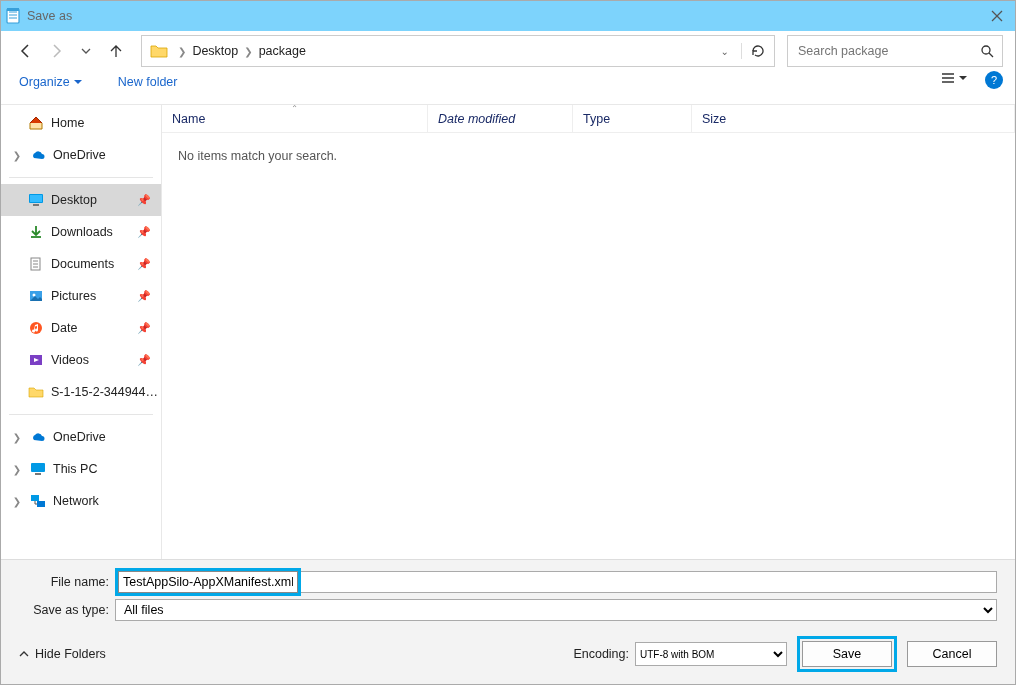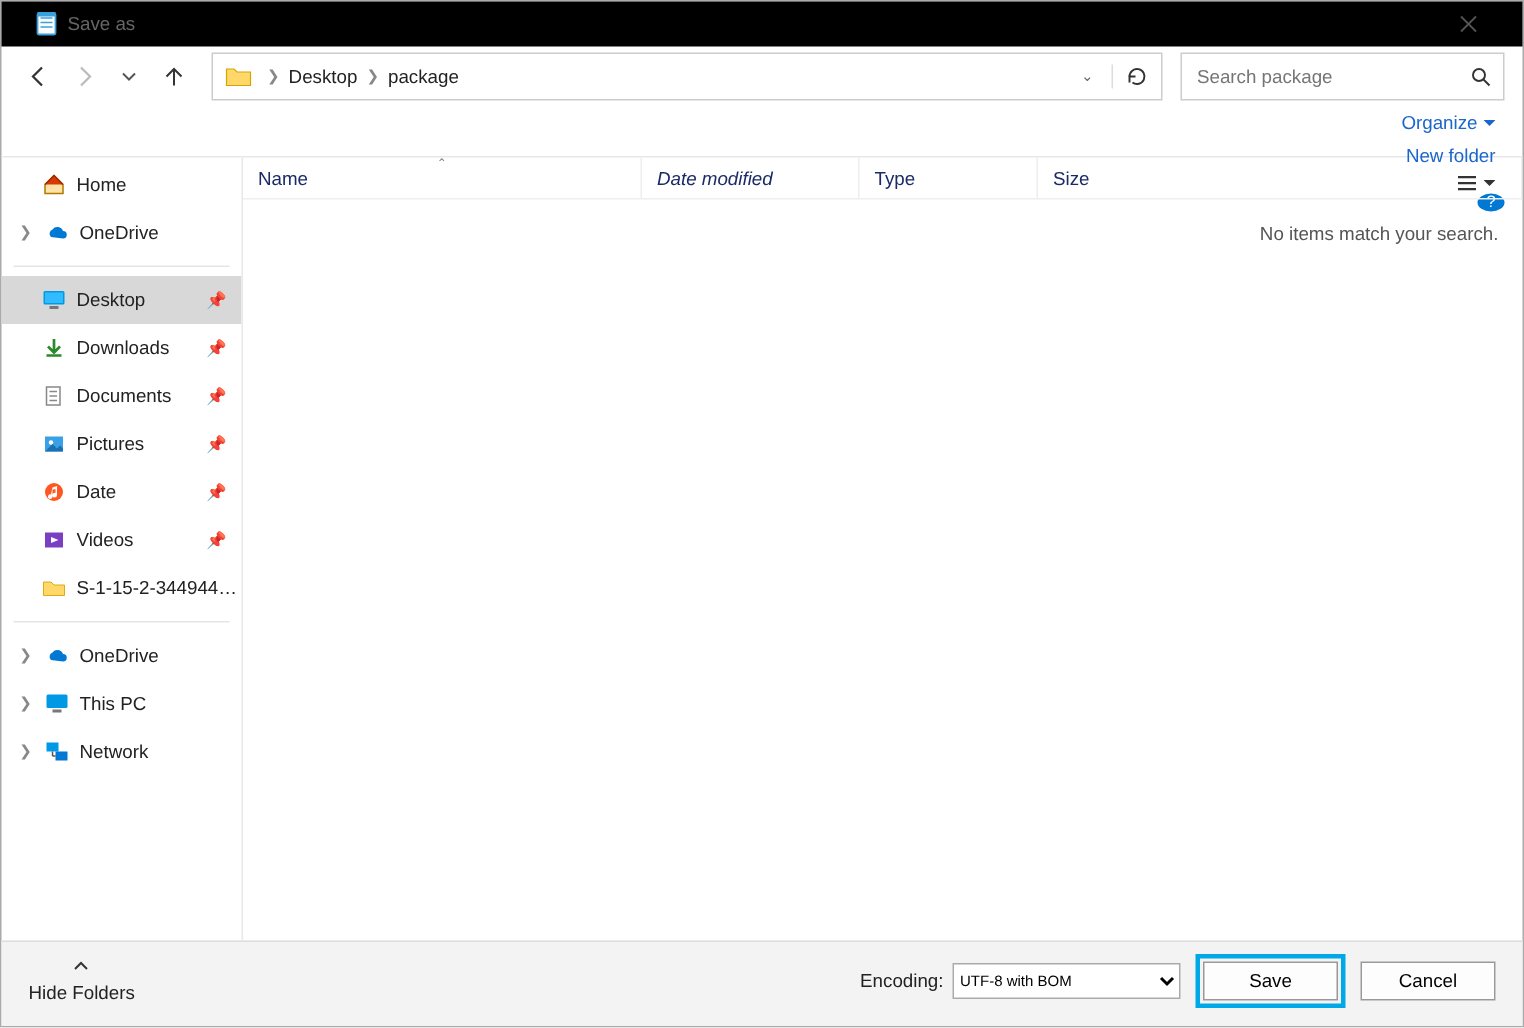--- a/index.html
+++ b/index.html
@@ -1,20 +1,20 @@
 <!DOCTYPE html>
 <html><head>
 <meta charset="utf-8">
 <style>
   * { box-sizing: border-box; }
   html, body { margin:0; padding:0; font-family: "Segoe UI", Arial, sans-serif; font-size:12.5px; color:#222; background:#fff; }
   .window { width:1016px; height:685px; border:1px solid #aaa; display:flex; flex-direction:column; background:#fff; position:relative; }
 
   
-  .titlebar { height:30px; display:flex; align-items:center; padding:0 22px; background:#000000; color:#555; }
+  .titlebar { height:30px; display:flex; align-items:center; padding:0 4px; background:#7dd3fc; color:#555; }
   .titlebar .title-icon { width:16px; height:16px; margin-right:6px; display:flex; align-items:center; justify-content:center; }
   .titlebar .title-text { color:#666; }
   .titlebar .spacer { flex:1; }
   .titlebar .close { font-size:16px; color:#555; padding:0 8px; cursor:pointer; }
 
   
   .navrow { height:40px; display:flex; align-items:center; padding:6px 12px; gap:4px; }
   .navbtn { width:26px; height:26px; display:flex; align-items:center; justify-content:center; color:#555; cursor:pointer; }
   .navbtn.disabled { color:#aaa; }
   .addressbar { flex:1; height:32px; border:1px solid #ccc; display:flex; align-items:center; padding:0 8px; margin:0 8px; background:#fff; }
@@ -22,21 +22,21 @@
   .addressbar .crumb { padding:0 4px; }
   .addressbar .sep { color:#888; padding:0 2px; font-size:10px; }
   .addressbar .spacer { flex:1; }
   .addressbar .dropchev { color:#666; padding:0 6px; font-size:10px; }
   .addressbar .refresh { color:#555; padding-left:8px; border-left:1px solid #ddd; margin-left:6px; font-size:14px; }
   .searchbox { width:216px; height:32px; border:1px solid #ccc; display:flex; align-items:center; padding:0 8px; background:#fff; }
   .searchbox input { border:none; outline:none; flex:1; font-size:12.5px; }
   .searchbox .mag { color:#555; }
 
   
-  .toolbar { height:34px; border-bottom:1px solid #e8e8e8; display:flex; align-items:flex-end; padding:0 12px;flex-direction:column; }
+  .toolbar { height:34px; border-bottom:1px solid #e8e8e8; display:flex; align-items:flex-start; padding:0 12px; }
   .toolbar .organize, .toolbar .newfolder { color:#1a66cc; cursor:pointer; padding:4px 6px; display:flex; align-items:center; gap:4px; }
   .toolbar .newfolder { margin-left:24px; }
   .toolbar .spacer { flex:1; }
   .toolbar .viewbtn { color:#333; display:flex; align-items:center; gap:4px; padding:0 6px; cursor:pointer; }
   .toolbar .help { width:18px; height:18px; border-radius:50%; background:#0078d4; color:#fff; display:flex; align-items:center; justify-content:center; font-size:11px; margin-left:12px; cursor:pointer; }
 
   
   .main { flex:1; display:flex; overflow:hidden; }
   .sidebar { width:161px; border-right:1px solid #e8e8e8; overflow-y:auto; padding-top:2px; }
   .side-item { height:32px; display:flex; align-items:center; padding-left:10px; gap:6px; cursor:pointer; position:relative; }
@@ -49,34 +49,34 @@
   .side-indent { padding-left:26px; }
 
   .filelist { flex:1; display:flex; flex-direction:column; }
   .columns { height:28px; display:flex; align-items:center; border-bottom:1px solid #eee; color:#1a2a66; }
   .columns .col { padding:0 10px; border-right:1px solid #eee; height:100%; display:flex; align-items:center; cursor:pointer; position:relative; }
   .col.name { flex:0 0 266px; }
   .col.date { flex:0 0 145px;font-style:italic; }
   .col.type { flex:0 0 119px; }
   .col.size { flex:1; }
   .sort-indicator { position:absolute; top:-1px; left:50%; transform:translateX(-50%); font-size:8px; color:#888; }
-  .empty-msg { text-align:right; color:#555; padding:16px; }
+  .empty-msg { text-align:left; color:#555; padding:16px; }
 
   
   .bottom { background:#f3f3f3; border-top:1px solid #ddd; }
   .form-rows { padding:8px 18px 4px 18px; }
   .form-row { display:flex; align-items:center; height:28px; }
   .form-row .lbl { width:96px; text-align:right; padding-right:6px; }
   .form-row .field { flex:1; }
   .form-row input.combo, .form-row select.combo { width:100%; height:22px; border:1px solid #aaa; background:#fff; padding:0 4px; font-size:12.5px; font-family:inherit; }
   .highlight-filename { border:3px solid #00a8e8; padding:0; display:flex; }
   .highlight-filename input { border:1px solid #888; background:#fff; height:22px; padding:0 4px; width:180px; font-size:12.5px; font-family:inherit; }
 
   .actions { display:flex; align-items:center; padding:8px 18px 12px 18px; }
-  .actions .hidefolders { display:flex; align-items:center; gap:6px; cursor:pointer;flex-direction:column; }
+  .actions .hidefolders { display:flex; align-items:center; gap:6px; cursor:pointer; }
   .actions .spacer { flex:1; }
   .actions .enc-label { margin-right:6px; }
   .actions select.enc { width:152px; height:24px; border:1px solid #aaa; background:#fff; font-family:inherit; font-size:10px; margin-right:10px; }
   .btn { width:90px; height:26px; border:1px solid #999; background:#fdfdfd; cursor:pointer; font-family:inherit; font-size:12.5px; }
   .highlight-save { border:3px solid #00a8e8; padding:2px; display:inline-flex; margin-right:10px; }
 
   svg { display:block; }
 </style>
 </head>
 <body>
@@ -314,20 +314,39 @@
         </div>
         <div class="col date">Date modified</div>
         <div class="col type">Type</div>
         <div class="col size">Size</div>
       </div>
       <div class="empty-msg">No items match your search.</div>
     </div>
   </div>
 
   <div class="bottom">
+    <div class="form-rows">
+      <div class="form-row">
+        <span class="lbl">File name:</span>
+        <span class="highlight-filename">
+          <input type="text" value="TestAppSilo-AppXManifest.xml" style="">
+        </span>
+        <span class="field">
+          <input class="combo" type="text" style="border-left: none;">
+        </span>
+      </div>
+      <div class="form-row">
+        <span class="lbl">Save as type:</span>
+        <span class="field">
+          <select class="combo">
+            <option>All files</option>
+          </select>
+        </span>
+      </div>
+    </div>
     <div class="actions">
       <span class="hidefolders">
         <svg width="10" height="10" viewBox="0 0 10 10">
             <path d="M1 7 L5 3 L9 7" fill="none" stroke="#333" stroke-width="1.3"></path>
           </svg>
         <span>Hide Folders</span>
       </span>
       <span class="spacer"></span>
       <span class="enc-label">Encoding:</span>
       <select class="enc">

